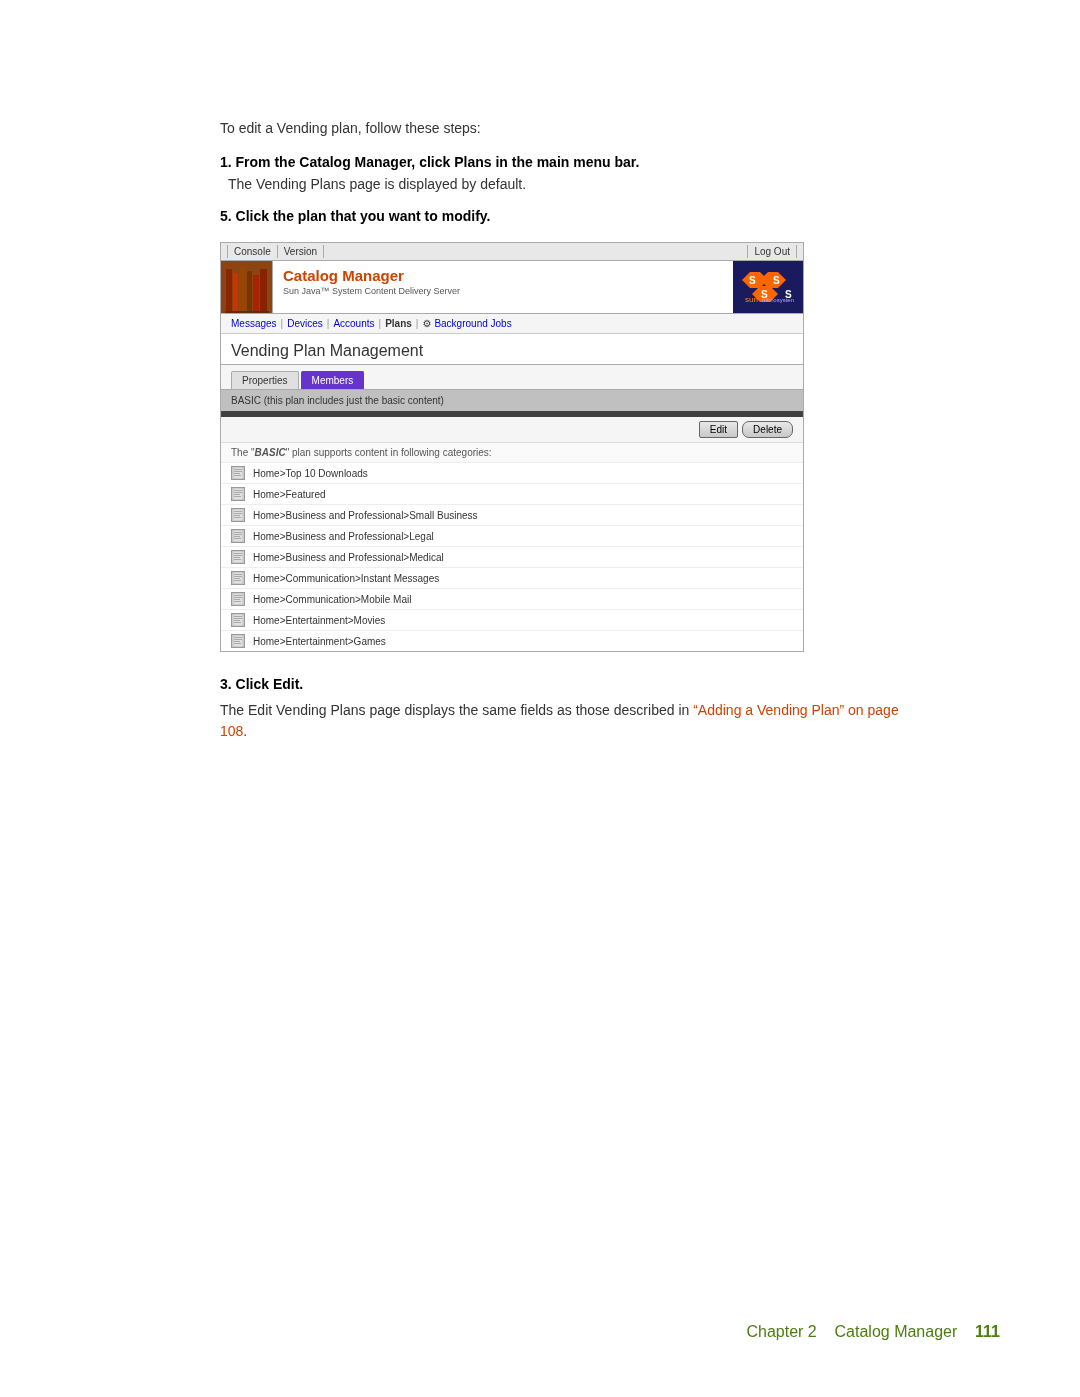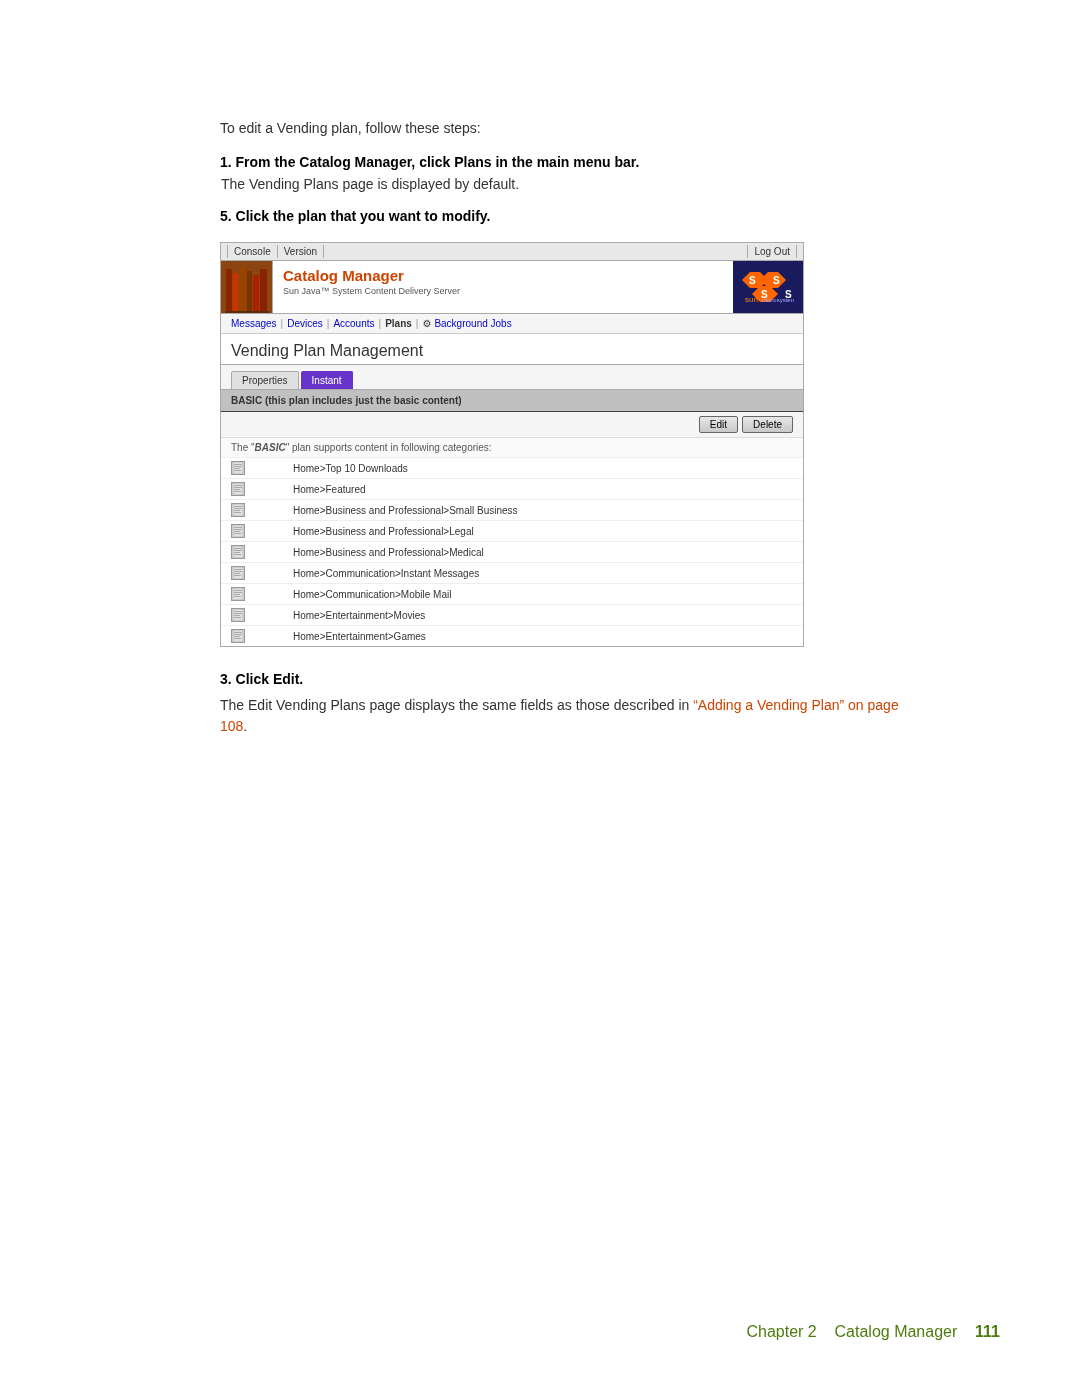--- a/index.html
+++ b/index.html
@@ -28,21 +28,21 @@
 
     .step-heading {
       font-size: 14px;
       font-weight: bold;
       margin-bottom: 6px;
     }
 
     .step-body {
       font-size: 14px;
       color: #333;
-      margin-left: 1px;
+      margin-left: 8px;
     }
 
     
     .screenshot-box {
       border: 1px solid #aaa;
       margin: 18px 0 24px 0;
       width: 584px;
       font-size: 11px;
     }
 
@@ -176,23 +176,23 @@
       background: #6633cc;
       color: #fff;
       border-color: #6633cc;
     }
 
     
     .ss-plan-header {
       background: #c0c0c0;
       padding: 5px 10px;
       font-size: 10px;
-      font-weight: bold;
-      color: #333;
-      border-bottom: 1px solid #404040;
+      font-weight: normal;
+      color: #333;
+      border-bottom: 6px solid #404040;
     }
 
     
     .ss-buttons-row {
       display: flex;
       justify-content: flex-end;
       padding: 4px 10px;
       gap: 4px;
       background: #f5f5f5;
       border-bottom: 1px solid #ddd;
@@ -204,20 +204,21 @@
       background: linear-gradient(to bottom, #f0f0f0, #d0d0d0);
       cursor: pointer;
       border-radius: 2px;
       color: #000;
     }
     .ss-btn-edit {
       background: linear-gradient(to bottom, #e8e8e8, #c8c8c8);
     }
     .ss-btn-delete {
       background: linear-gradient(to bottom, #e8e8e8, #c8c8c8);
+      border-radius: 7px;
     }
 
     
     .ss-categories-label {
       padding: 4px 10px;
       font-size: 10px;
       color: #555;
       background: #fafafa;
       border-bottom: 1px solid #eee;
     }
@@ -228,21 +229,20 @@
 
     
     .ss-category-row {
       display: flex;
       align-items: center;
       padding: 3px 10px;
       border-bottom: 1px solid #eee;
       font-size: 10px;
       color: #333;
       background: #fff;
-      gap: 40px;
     }
     .ss-category-row:last-child {
       border-bottom: none;
     }
     .ss-category-icon {
       width: 14px;
       height: 14px;
       background: #ccc;
       border: 1px solid #999;
       margin-right: 8px;
@@ -361,21 +361,21 @@
       <span class="ss-nav-item active">Plans</span>
       <span class="ss-nav-sep">|</span>
       <span class="ss-nav-icon">⚙</span>
       <span class="ss-nav-item">Background Jobs</span>
     </div>
 
     <div class="ss-page-title">Vending Plan Management</div>
 
     <div class="ss-tabs">
       <div class="ss-tab">Properties</div>
-      <div class="ss-tab active">Instant</div>
+      <div class="ss-tab active">Members</div>
     </div>
 
     <div class="ss-plan-header">BASIC (this plan includes just the basic content)</div>
 
     <div class="ss-buttons-row">
       <button class="ss-btn ss-btn-edit">Edit</button>
       <button class="ss-btn ss-btn-delete">Delete</button>
     </div>
 
     <div class="ss-categories-label">

